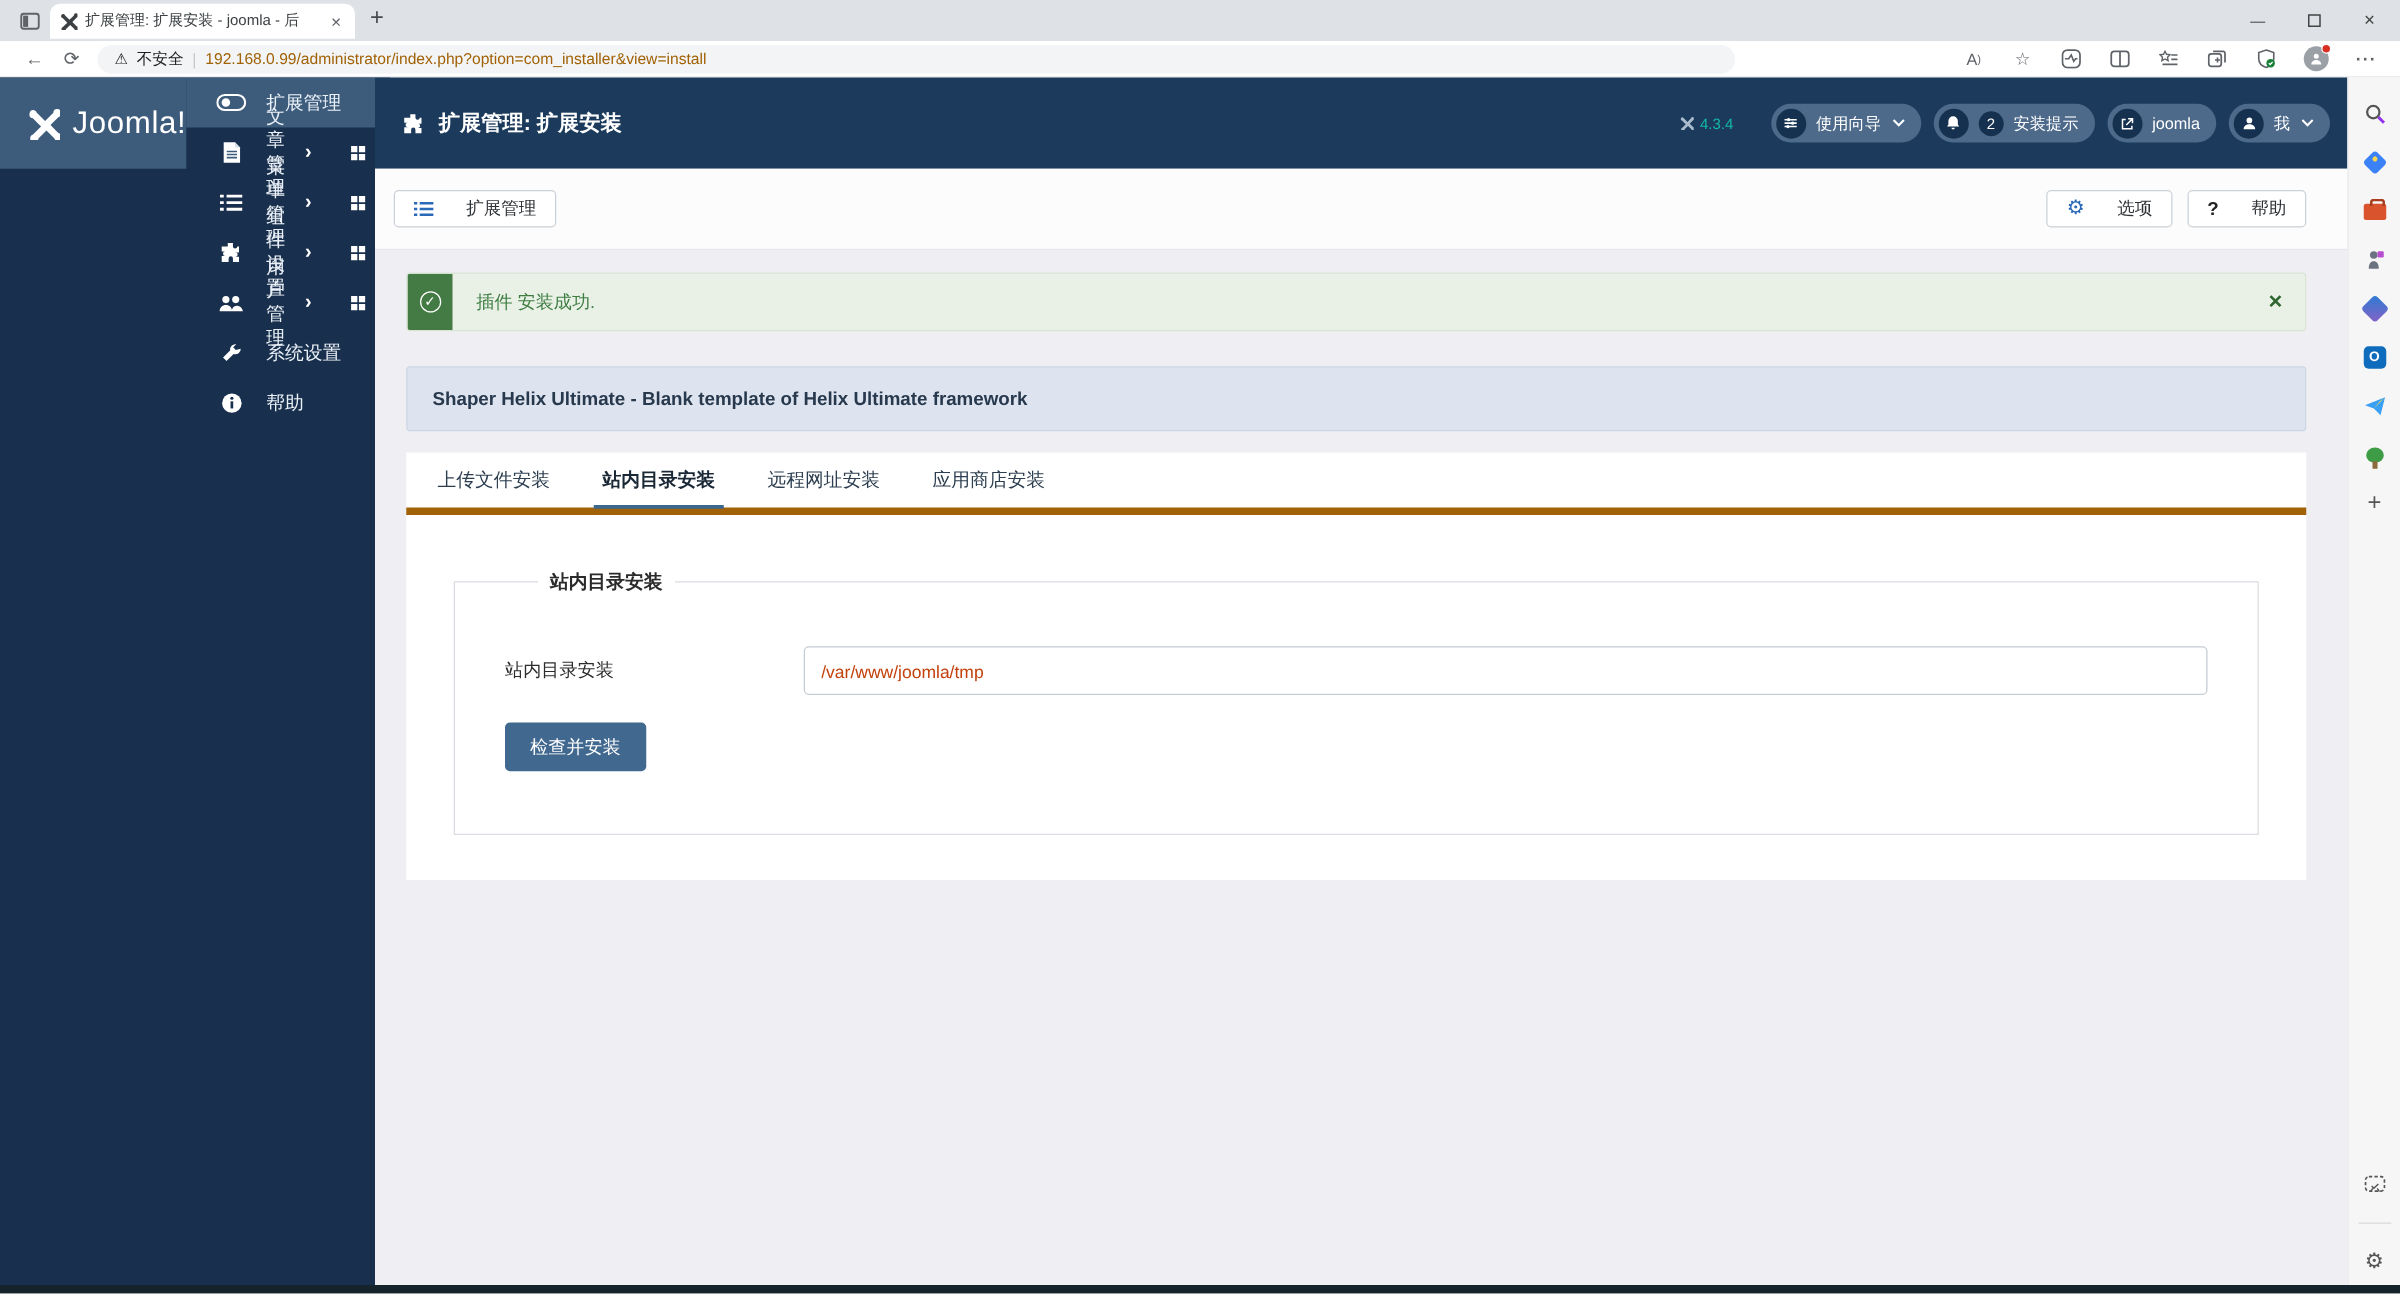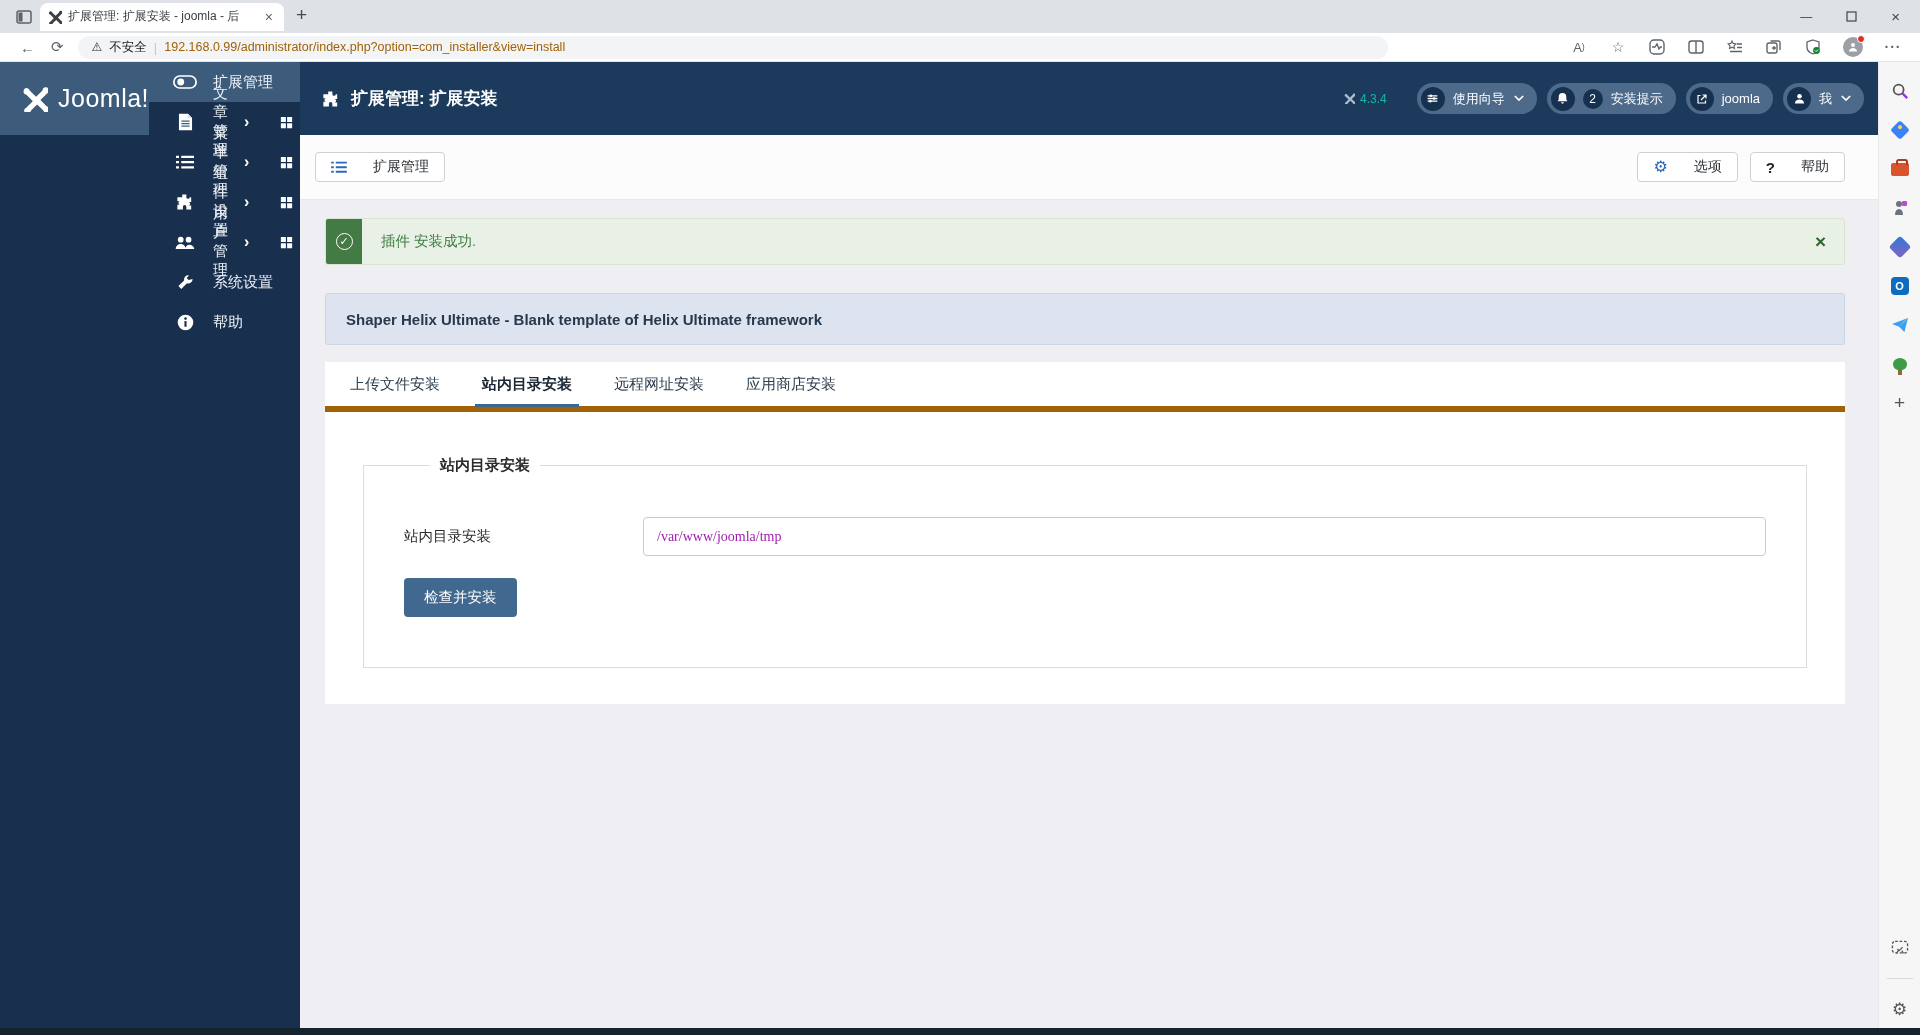--- a/index.html
+++ b/index.html
@@ -70,21 +70,21 @@
   .card{margin-top:17px;background:#fff}
   .tabs{display:flex;border-bottom:6px solid #a16207;padding-left:4px}
   .tabi{padding:13px 21px 12px;font-size:15px;color:#2c3e50;position:relative}
   .tabi.active{font-weight:bold;color:#1a2836}
   .tabi.active::after{content:"";position:absolute;left:14px;right:14px;bottom:-1px;height:3px;background:var(--tab-underline)}
   .formarea{padding:44px 38px 36px}
   fieldset{border:1px solid #d9dce1;padding:42px 40px 50px;margin:0}
   legend{padding:0 10px;margin-left:26px;font-size:15px;color:#2b2b2b;font-weight:bold}
   .frow{display:flex;align-items:center}
   .flabel{flex:0 0 239px;font-size:14.5px;color:#2c2c2c}
-  .finput{flex:1;height:39px;border:1px solid #c6ccd3;border-radius:4px;padding:0 13px;font-size:14px;color:#a21caf;font-family:Liberation Serif, serif}
+  .finput{flex:1;height:39px;border:1px solid #c6ccd3;border-radius:4px;padding:0 13px;font-size:14px;color:#c2410c;font-family:Liberation Sans, sans-serif}
   .submit{margin-top:22px;height:39px;background:var(--btn-blue);color:#fff;border:none;border-radius:4px;padding:0 20px;font-size:14.5px;font-family:inherit}
 
   .erail{width:42px;background:#f6f6f7;border-left:1px solid #e9e9eb;display:flex;flex-direction:column;align-items:center;padding:18px 0 8px;gap:17px;flex:none}
   .eico{width:22px;height:22px;display:flex;align-items:center;justify-content:center;font-size:17px}
   .espacer{flex:1}
   .ediv{width:26px;border-top:1px solid #d9d9db;margin:2px 0}
   .m365{width:16px;height:16px;background:linear-gradient(135deg,#2b7cd3,#8661c5);border-radius:3px;transform:rotate(45deg)}
   .olook{width:18px;height:18px;background:#0f6cbd;border-radius:4px;color:#fff;font-size:11px;font-weight:bold;display:flex;align-items:center;justify-content:center}
   .toolbox{width:18px;height:13px;background:#d9532c;border-radius:2px;position:relative}
   .toolbox::before{content:"";position:absolute;top:-4px;left:5px;width:8px;height:4px;border:2px solid #a93c1d;border-bottom:none;border-radius:3px 3px 0 0}

